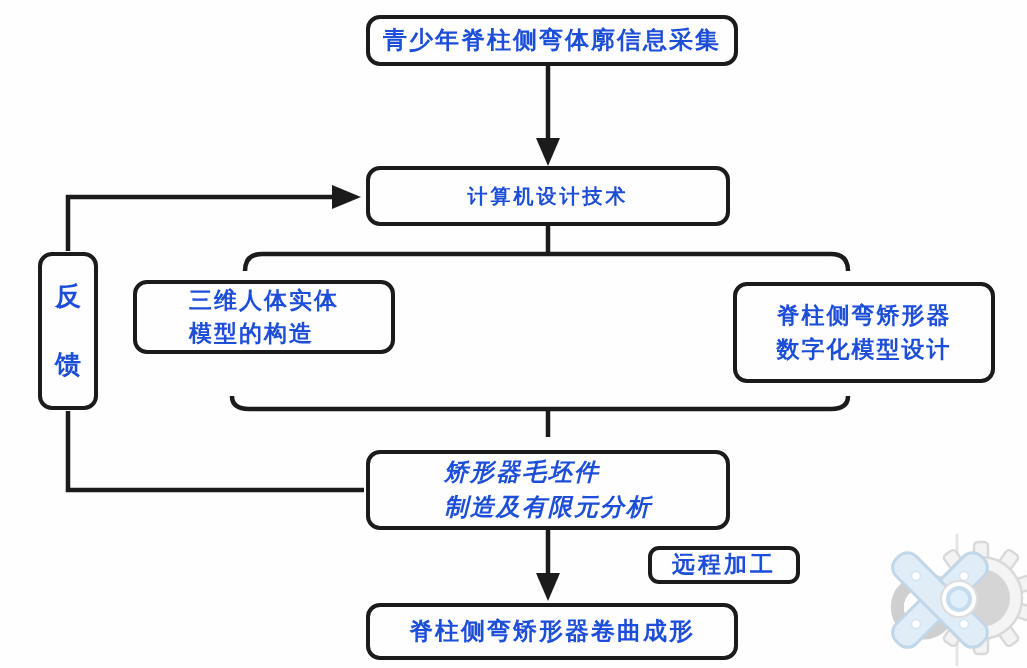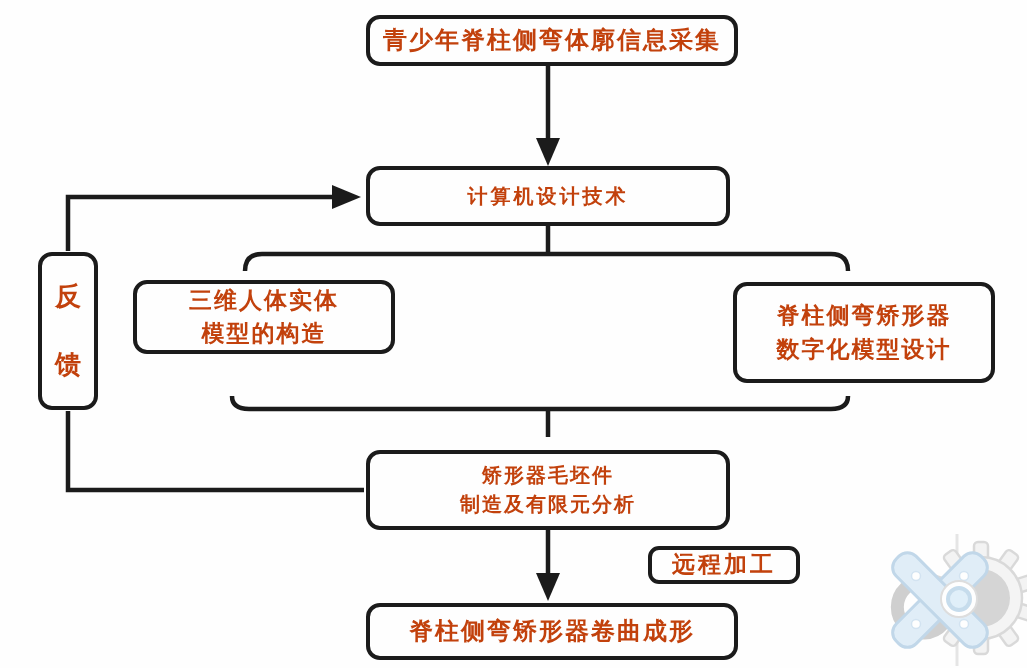--- a/index.html
+++ b/index.html
@@ -24,41 +24,40 @@
     border:4px solid #1b1b1b;
     border-radius:14px;
     background:#fefefe;
     display:flex;
     align-items:center;
     justify-content:center;
     z-index:2;
   }
   .box-label{
     font-weight:700;
-    color:#c2410c;
-    text-align:center;
+    color:#1d4ed8;
     white-space:pre-line;
     letter-spacing:2px;
     line-height:1.45;
   }
   
   .n-capture{left:366px;top:15px;width:372px;height:51px;}
   .n-capture .box-label{font-size:24px;}
   .n-scan{left:597px;top:95px;width:283px;height:48px;border-radius:11px;}
   .n-scan .box-label{font-size:23px;}
   .n-design{left:366px;top:166px;width:364px;height:60px;}
   .n-design .box-label{font-size:20px;letter-spacing:3px;}
   .n-solid{left:133px;top:280px;width:262px;height:74px;}
   .n-contour{left:418px;top:282px;width:282px;height:101px;}
   .n-orthosis{left:733px;top:282px;width:262px;height:101px;}
   .n-solid .box-label,.n-contour .box-label,.n-orthosis .box-label{font-size:23px;}
   .n-feedback{left:38px;top:252px;width:60px;height:158px;}
   .n-feedback .box-label{font-size:26px;line-height:2.6;letter-spacing:0;}
   .n-manufacture{left:366px;top:450px;width:364px;height:80px;}
-  .n-manufacture .box-label{font-size:20px;}
+  .n-manufacture .box-label{font-size:24px;font-style:italic;}
   .n-remote{left:648px;top:546px;width:152px;height:38px;border-radius:11px;}
   .n-remote .box-label{font-size:23px;letter-spacing:3px;}
   .n-final{left:366px;top:603px;width:372px;height:57px;}
   .n-final .box-label{font-size:24px;}
   .logo{
     position:absolute;left:885px;top:528px;width:142px;height:140px;
     z-index:0;opacity:0.62;
   }
 </style>
 </head>

